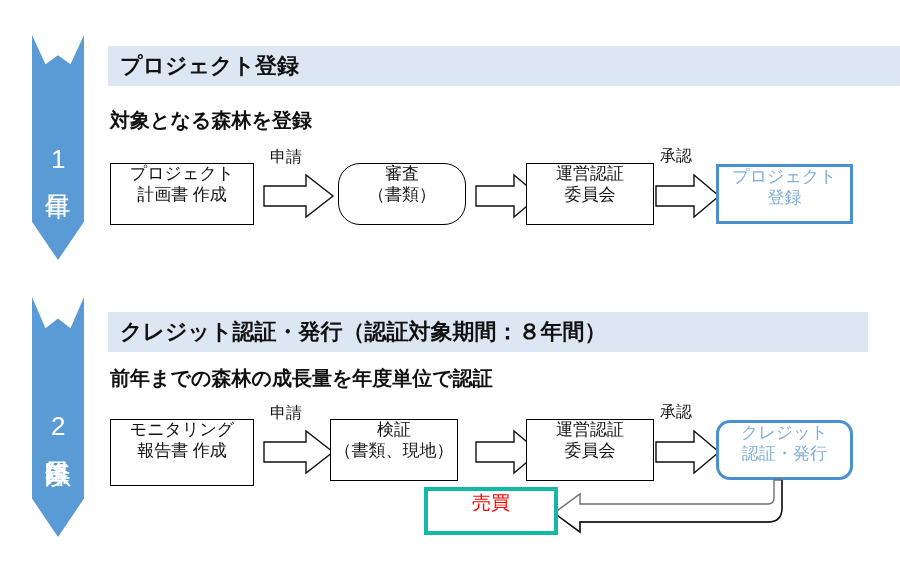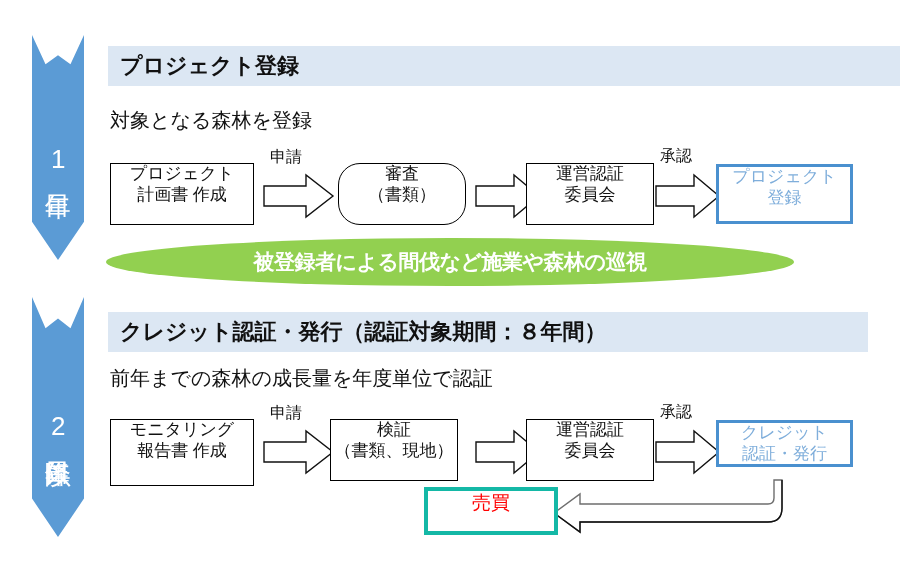--- a/index.html
+++ b/index.html
@@ -46,21 +46,21 @@
   .section-band{
     position:absolute;
     background:#DCE7F3;
     display:flex;align-items:center;
   }
   .section-band .band-text{
     font-size:22px;font-weight:bold;color:#111111;
     padding-left:12px;white-space:nowrap;
   }
   .subtitle{
-    position:absolute;font-size:20px;color:#111;white-space:nowrap;
+    position:absolute;font-size:20px;color:#111;white-space:nowrap;font-weight:bold;
   }
 
   
   .pbox{
     position:absolute;
     border:1.6px solid #000000;
     background:#ffffff;
     display:flex;justify-content:center;
     text-align:center;
     box-sizing:border-box;
@@ -141,23 +141,20 @@
 
   <svg class="block-arrow" style="left:654px;top:172px;" width="68" height="48" viewBox="0 0 68 48">
     <polygon points="2,14 40,14 40,3 65,24 40,45 40,34 2,34" fill="#ffffff" stroke="#111111" stroke-width="1.4"></polygon>
   </svg>
 
   <div class="pbox blue" style="left:716px;top:164px;width:137px;height:60px;">
     <span class="ptext">プロジェクト
 登録</span>
   </div>
 
-  <div class="ellipse" style="left:106px;top:238px;width:688px;height:48px;">
-    <span class="etext">被登録者による間伐など施業や森林の巡視</span>
-  </div>
 
   <div class="chevron" id="chevron-year2">
     <span class="chev-label">2年目以降</span>
   </div>
 
   <div class="section-band" style="left:108px;top:312px;width:760px;height:40px;">
     <span class="band-text">クレジット認証・発行（認証対象期間：８年間）</span>
   </div>
 
   <div class="subtitle" style="left:110px;top:365px;text-align:center;">前年までの森林の成長量を年度単位で認証</div>
@@ -186,21 +183,21 @@
     <span class="ptext">運営認証
 委員会</span>
   </div>
 
   <div class="arrow-label" style="left:660px;top:402px;">承認</div>
 
   <svg class="block-arrow" style="left:654px;top:428px;" width="68" height="48" viewBox="0 0 68 48">
     <polygon points="2,14 40,14 40,3 65,24 40,45 40,34 2,34" fill="#ffffff" stroke="#111111" stroke-width="1.4"></polygon>
   </svg>
 
-  <div class="pbox blue" style="left:716px;top:420px;width:137px;height:47px;">
+  <div class="pbox blue" style="left:716px;top:420px;width:137px;height:60px;border-radius:14px;">
     <span class="ptext">クレジット
 認証・発行</span>
   </div>
 
   <svg class="curve-arrow" style="left:550px;top:478px;" width="260" height="70" viewBox="0 0 260 70">
     <path d="M 232,2
              L 232,30
              Q 232,44 218,44
              L 30,44
              L 30,54

